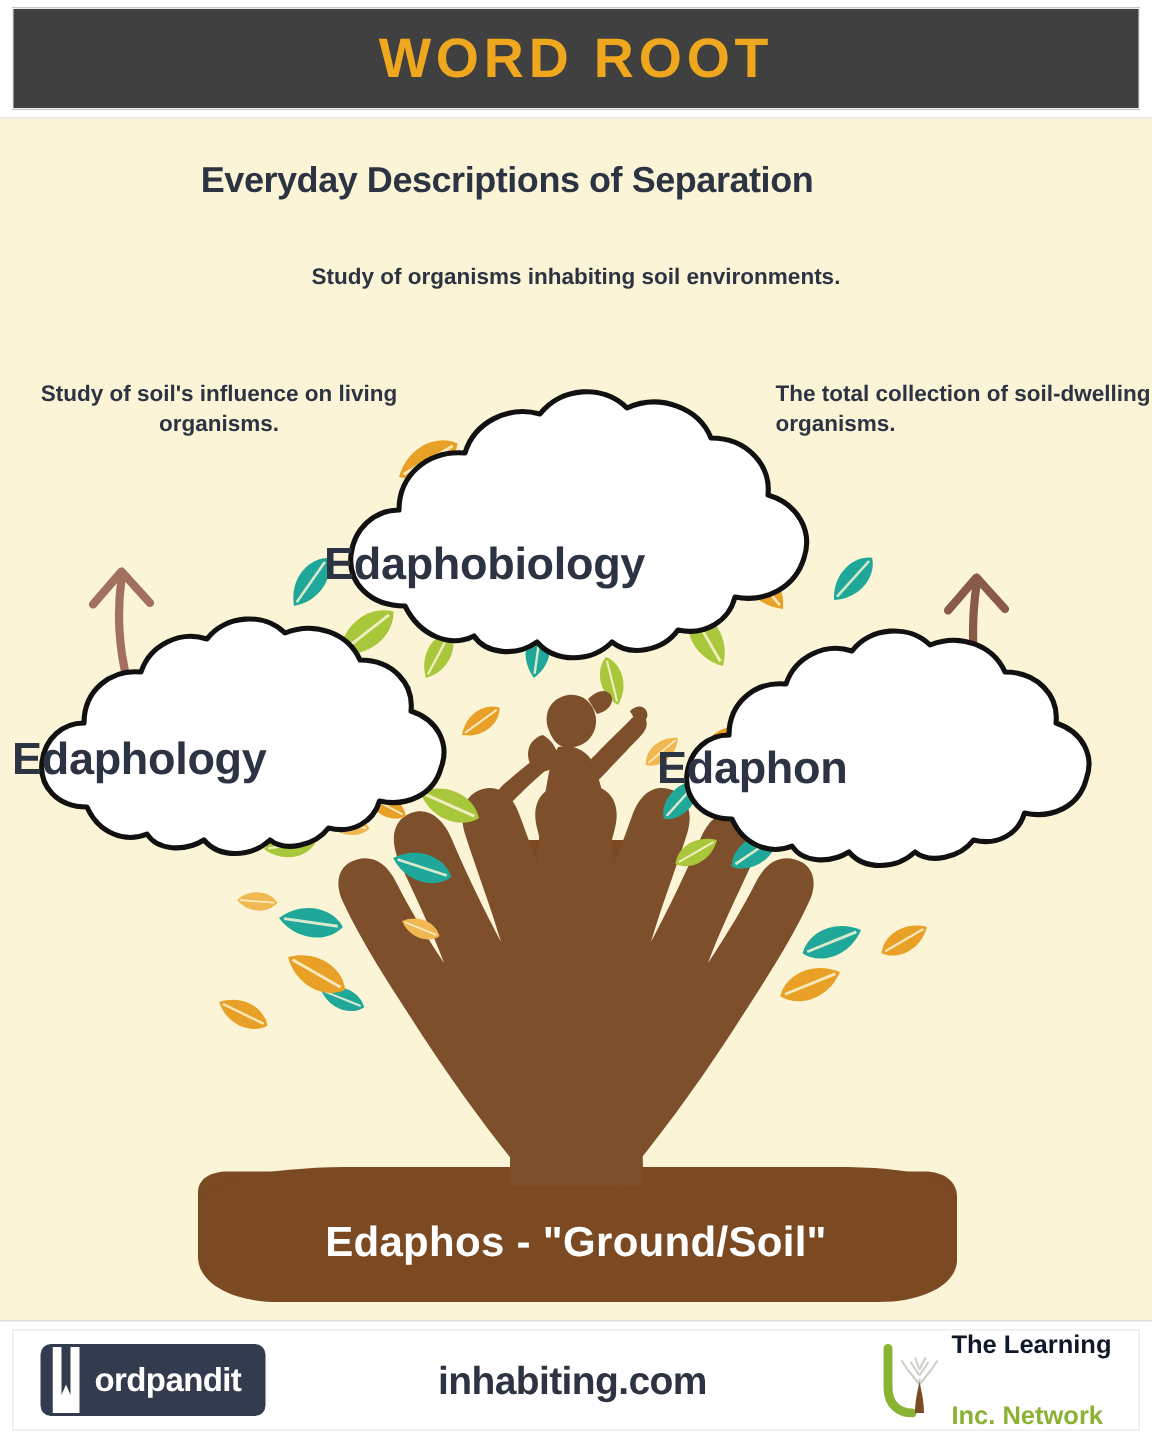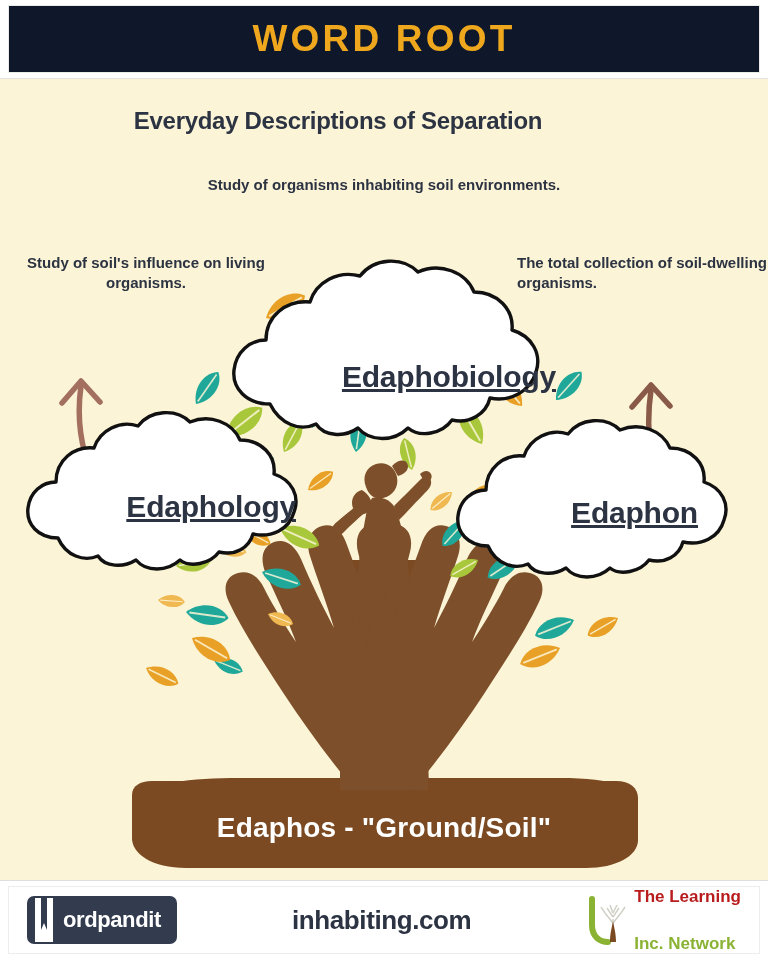--- a/index.html
+++ b/index.html
@@ -17,21 +17,21 @@
 
   
   .header-band {
     position:absolute; left:0; top:0; width:768px; height:79px;
     background:#ffffff;
     border-bottom:1px solid #e2e2e2;
     display:flex; align-items:center; justify-content:center;
   }
   .header-inner {
     position:absolute; left:8px; top:5px; width:752px; height:68px;
-    border:1px solid #ebebeb; background:#0f172a;
+    border:1px solid #ebebeb; background:#404040;
     display:flex; align-items:center; justify-content:center;
   }
   .word-root-title {
     color:#efa81e;
     font-size:37px;
     font-weight:bold;
     letter-spacing:3.2px;
     font-family:"Liberation Sans", sans-serif;
     white-space:nowrap;
   }
@@ -65,24 +65,23 @@
   .arrow-right  { left:618px; top:366px; }
 
   
   #scene { position:absolute; left:0; top:0; width:768px; height:960px; }
 
   
   .cloud-label {
     position:absolute;
     color:#2c3342;
     font-weight:bold;
-    text-align:right;
+    text-align:left;
     white-space:nowrap;
     letter-spacing:-0.2px;
-    text-decoration:underline;
   }
   .cl-biology  { left:216px; top:360px; width:340px; font-size:30px; }
   .cl-edaphology { left:8px;  top:490px; width:288px; font-size:30px; }
   .cl-edaphon  { left:438px; top:496px; width:260px; font-size:30px; }
 
   
   .root-text {
     position:absolute; left:0; top:812px; width:768px;
     text-align:center;
     color:#ffffff;
@@ -115,21 +114,21 @@
   .wp-badge-text {
     color:#ffffff; font-size:22px; font-weight:bold;
     margin-left:36px; letter-spacing:-0.4px;
   }
   .wp-notch { position:absolute; left:8px; top:0; width:26px; height:48px; }
   .wp-site {
     color:#2c3342; font-size:26px; font-weight:bold; letter-spacing:-0.4px;
   }
   .tli-logo { display:flex; align-items:center; gap:6px; }
   .tli-text { display:flex; flex-direction:column; line-height:1.12; }
-  .tli-line1 { color:#b91c1c; font-size:17px; font-weight:bold; }
+  .tli-line1 { color:#0f172a; font-size:17px; font-weight:bold; }
   .tli-line2 { color:#8ab334; font-size:17px; font-weight:bold;margin-top:27px; }
 </style>
 </head>
 <body>
 
 <div id="page">
 
   <div class="header-band">
     <div class="header-inner">
       <div class="word-root-title">WORD ROOT</div>

